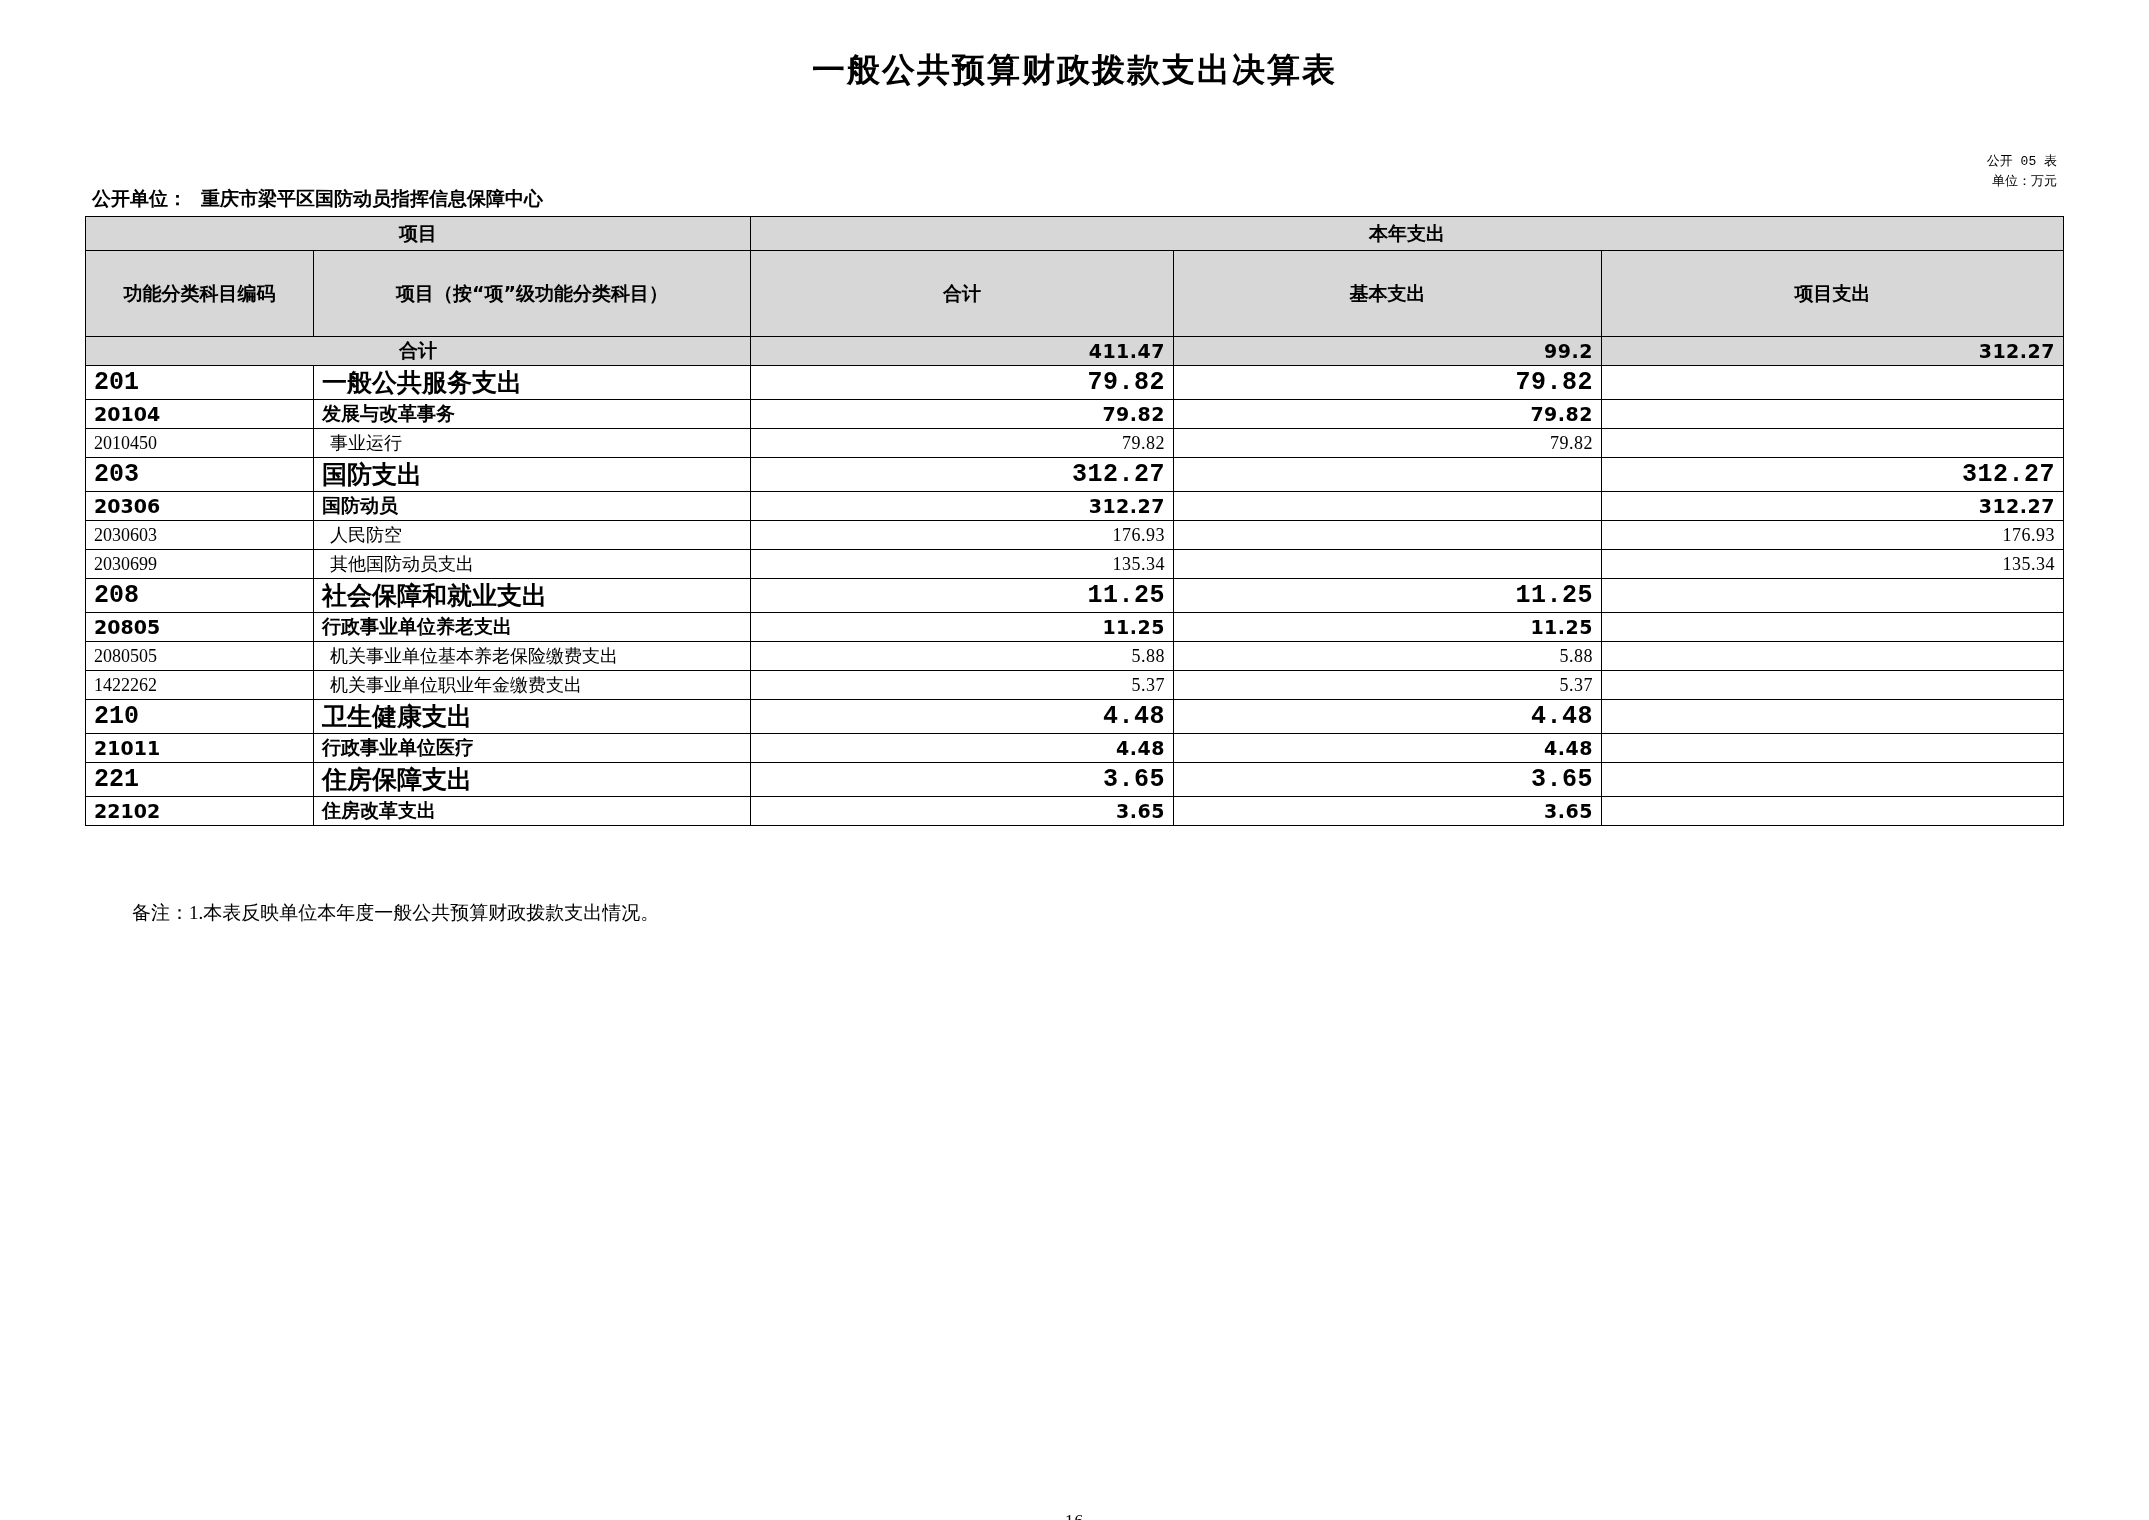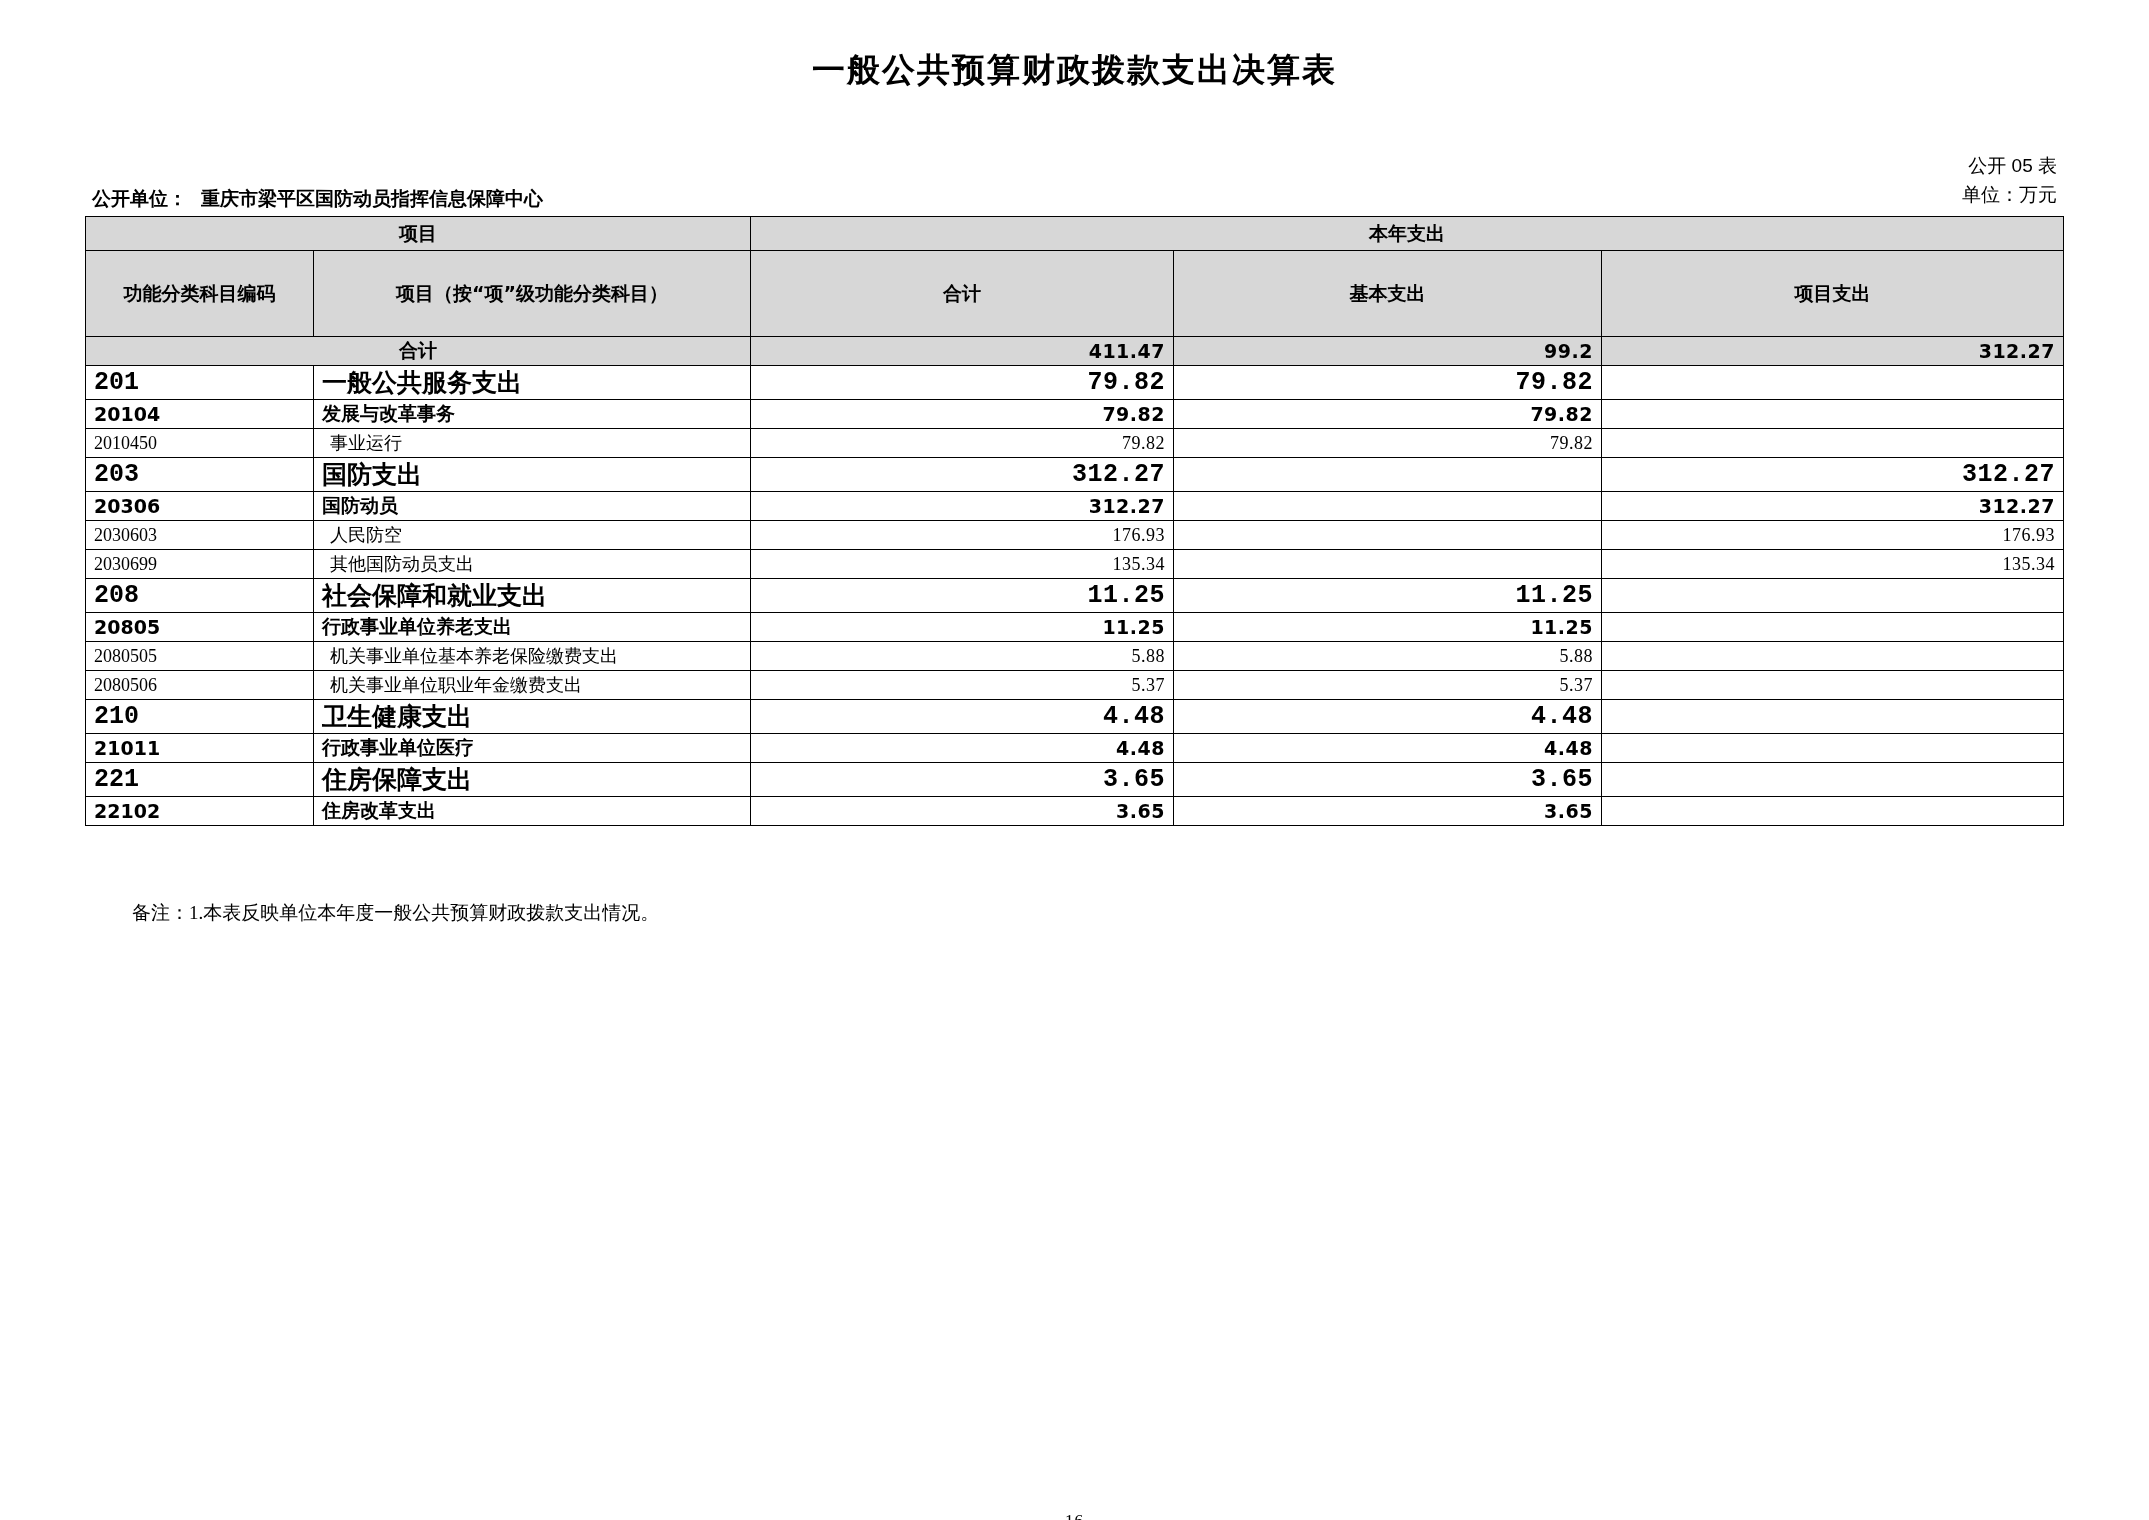--- a/index.html
+++ b/index.html
@@ -29,23 +29,23 @@
     font-size: 33px;
     letter-spacing: 2px;
     margin-top: 48px;
     margin-bottom: 0;
   }
   .meta-right {
     position: absolute;
     right: 92px;
     top: 104px;
     text-align: right;
-    font-size: 19px;
+    font-size: 13px;
     line-height: 1.5;
-    font-family: Liberation Sans, sans-serif;
+    font-family: Liberation Mono, monospace;
   }
   .meta-left {
     position: absolute;
     left: 92px;
     top: 138px;
     font-size: 19px;
     font-family: "DejaVu Sans", "Liberation Sans", sans-serif;
     font-weight: bold;
     white-space: nowrap;
   }
@@ -250,21 +250,21 @@
         <td class="c-num"></td>
       </tr>
       <tr class="lvl3">
         <td class="c-code">2080505</td>
         <td class="c-name">机关事业单位基本养老保险缴费支出</td>
         <td class="c-num">5.88</td>
         <td class="c-num">5.88</td>
         <td class="c-num"></td>
       </tr>
       <tr class="lvl3">
-        <td class="c-code">2080506</td>
+        <td class="c-code">1422262</td>
         <td class="c-name">机关事业单位职业年金缴费支出</td>
         <td class="c-num">5.37</td>
         <td class="c-num">5.37</td>
         <td class="c-num"></td>
       </tr>
       <tr class="lvl1">
         <td class="c-code">210</td>
         <td class="c-name">卫生健康支出</td>
         <td class="c-num">4.48</td>
         <td class="c-num">4.48</td>

